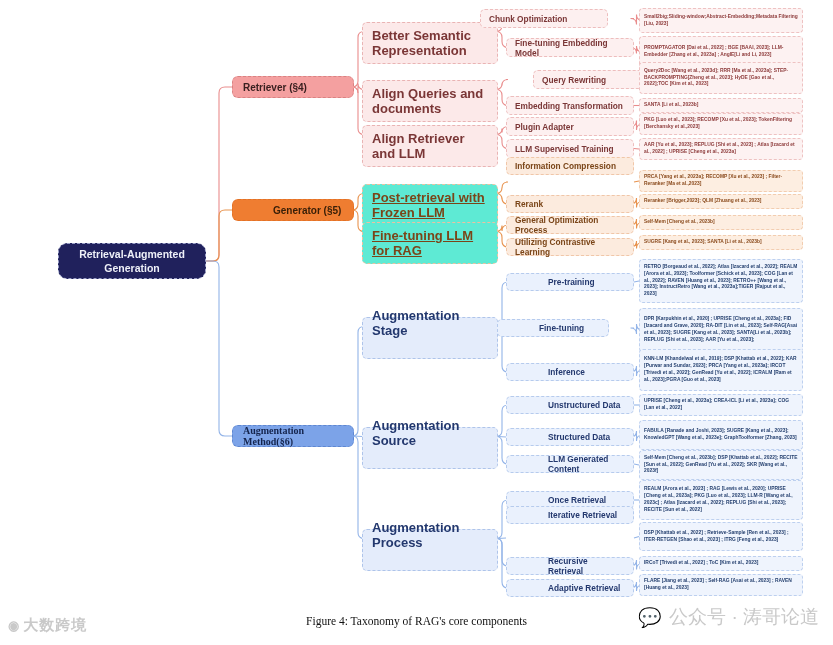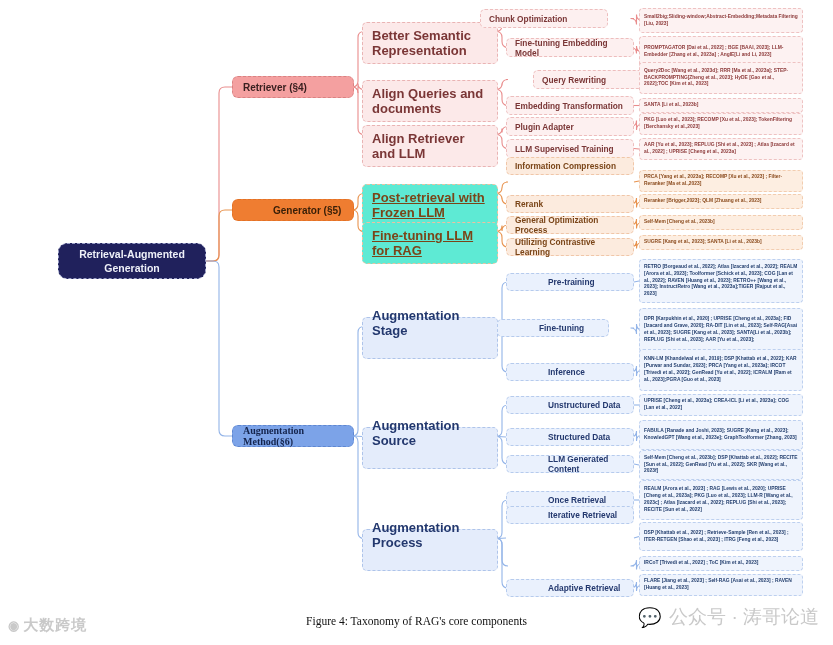--- a/index.html
+++ b/index.html
@@ -251,20 +251,23 @@
     </div>
     <div class="cite blue" style="left: 639px; top: 480px; width: 164px; min-height: 40px;">
       <span>REALM [Arora et al., 2023] ; RAG [Lewis et al., 2020]; UPRISE [Cheng et al., 2023a]; PKG [Luo et al., 2023]; LLM-R [Wang et al., 2023c] ; Atlas [Izacard et al., 2022]; REPLUG [Shi et al., 2023]; RECITE [Sun et al., 2022]</span>
     </div>
     <div class="node l3 blue" style="left: 506px; top: 506px; width: 128px; min-height: 18px; height: 18px;">
       <span>Iterative Retrieval</span>
     </div>
     <div class="cite blue" style="left: 639px; top: 522px; width: 164px; min-height: 29px;">
       <span>DSP [Khattab et al., 2022] ; Retrieve-Sample [Ren et al., 2023] ; ITER-RETGEN [Shao et al., 2023] ; ITRG [Feng et al., 2023]</span>
     </div>
+    <div class="node l3 blue" style="left: 506px; top: 557px; width: 128px; min-height: 18px; height: 18px;">
+      <span>Recursive Retrieval</span>
+    </div>
     <div class="cite blue" style="left: 639px; top: 556px; width: 164px; min-height: 14px;">
       <span>IRCoT [Trivedi et al., 2022] ; ToC [Kim et al., 2023]</span>
     </div>
     <div class="node l3 blue" style="left: 506px; top: 579px; width: 128px; min-height: 18px; height: 18px;">
       <span>Adaptive Retrieval</span>
     </div>
     <div class="cite blue" style="left: 639px; top: 574px; width: 164px; min-height: 21px;">
       <span>FLARE [Jiang et al., 2023] ; Self-RAG [Asai et al., 2023] ; RAVEN [Huang et al., 2023]</span>
     </div>
   </div>

